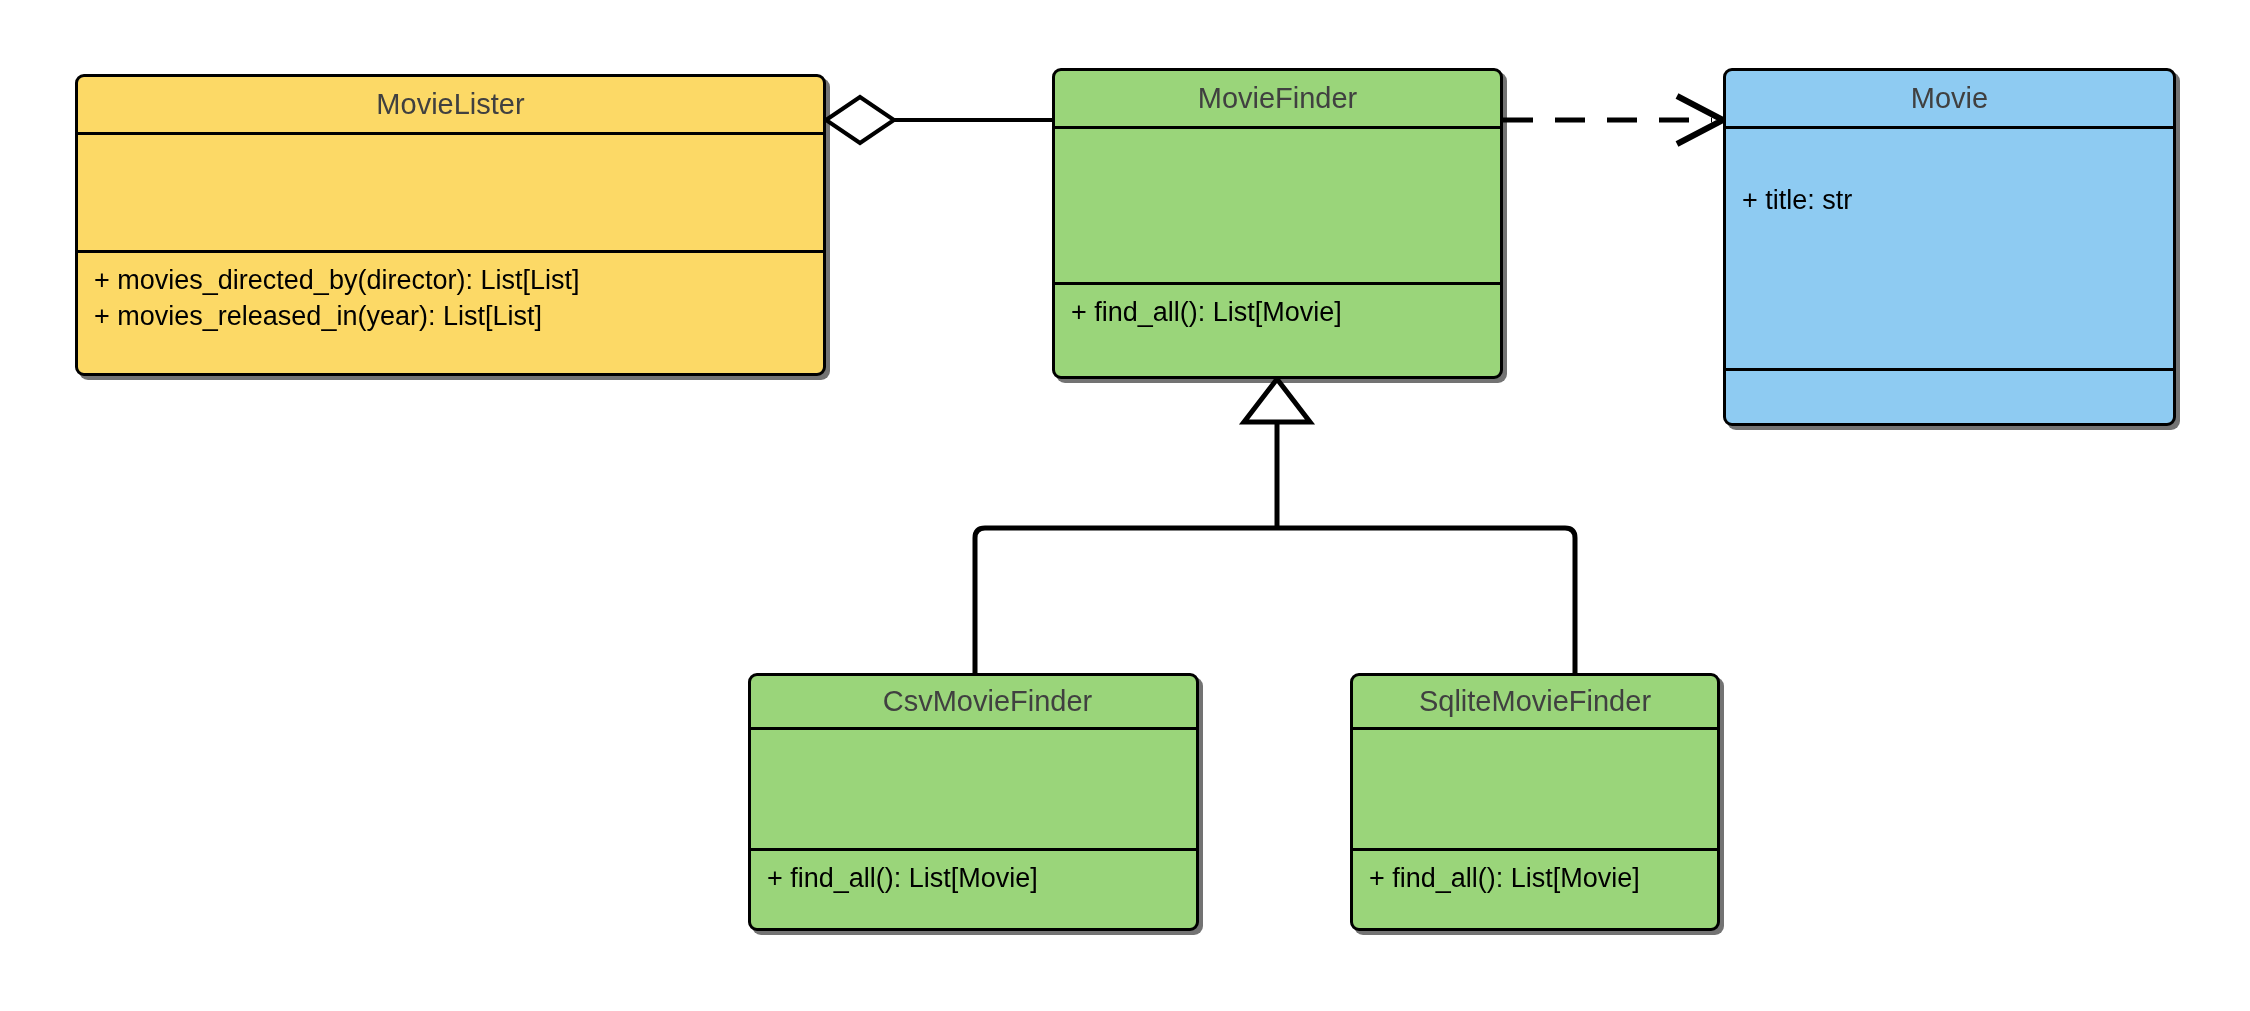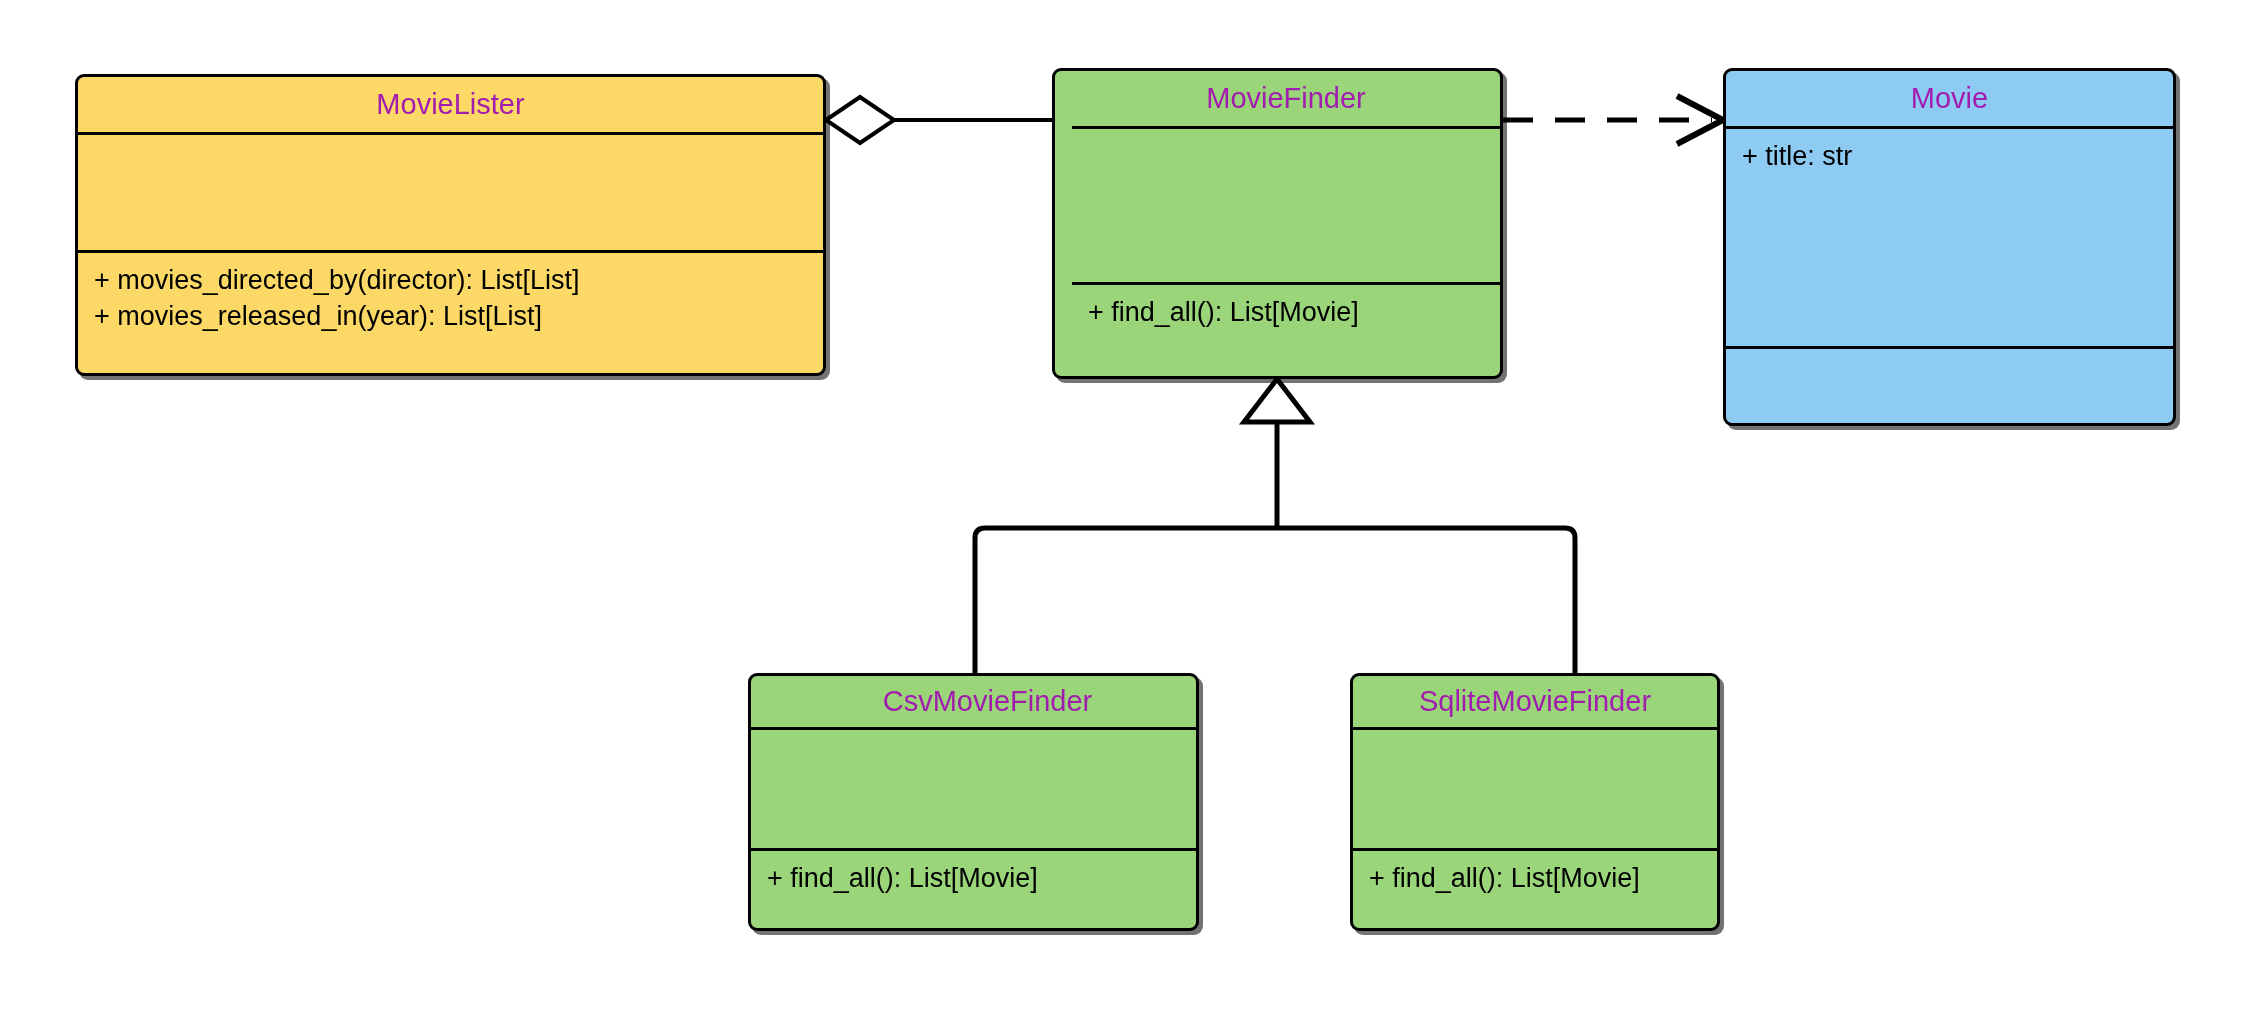--- a/index.html
+++ b/index.html
@@ -34,21 +34,21 @@
     border-radius: 9px;
     box-shadow: 4px 4px 0 rgba(0,0,0,0.55);
     overflow: hidden;
     display: flex;
     flex-direction: column;
     z-index: 4;
   }
   .cls-title {
     text-align: center;
     font-size: 29px;
-    color: #a21caf;
+    color: #404040;
     line-height: 1;
     display: flex;
     align-items: center;
     justify-content: center;
     box-sizing: border-box;
     border-bottom: 3px solid #000000;
     flex: 0 0 auto;
   }
   .cls-compartment {
     box-sizing: border-box;
@@ -74,27 +74,27 @@
   
   .fill-yellow { background: #FCD966; }
   .fill-green  { background: #9AD57A; }
   .fill-blue   { background: #8ECBF2; }
 
   
   #box-movielister       { left: 75px;   top: 74px;  width: 751px; height: 302px; }
   #box-movielister .cls-title { height: 58px; }
   #box-movielister .attrs     { height: 86px; }
 
-  #box-moviefinder       { left: 1052px; top: 68px;  width: 451px; height: 311px; padding-left: 17px; }
+  #box-moviefinder       { left: 1052px; top: 68px;  width: 451px; height: 311px; }
   #box-moviefinder .cls-title { height: 58px; }
   #box-moviefinder .attrs     { height: 116px; }
 
   #box-movie             { left: 1723px; top: 68px;  width: 453px; height: 358px; }
   #box-movie .cls-title  { height: 58px; }
-  #box-movie .attrs      { height: 146px; }
+  #box-movie .attrs      { height: 146px; margin-top: 44px; }
 
   #box-csvmoviefinder    { left: 748px;  top: 673px; width: 451px; height: 258px; }
   #box-csvmoviefinder .cls-title { height: 54px; padding-left: 28px; }
   #box-csvmoviefinder .attrs     { height: 96px; }
 
   #box-sqlitemoviefinder { left: 1350px; top: 673px; width: 370px; height: 258px; }
   #box-sqlitemoviefinder .cls-title { height: 54px; }
   #box-sqlitemoviefinder .attrs     { height: 96px; }
 </style>
 </head>

